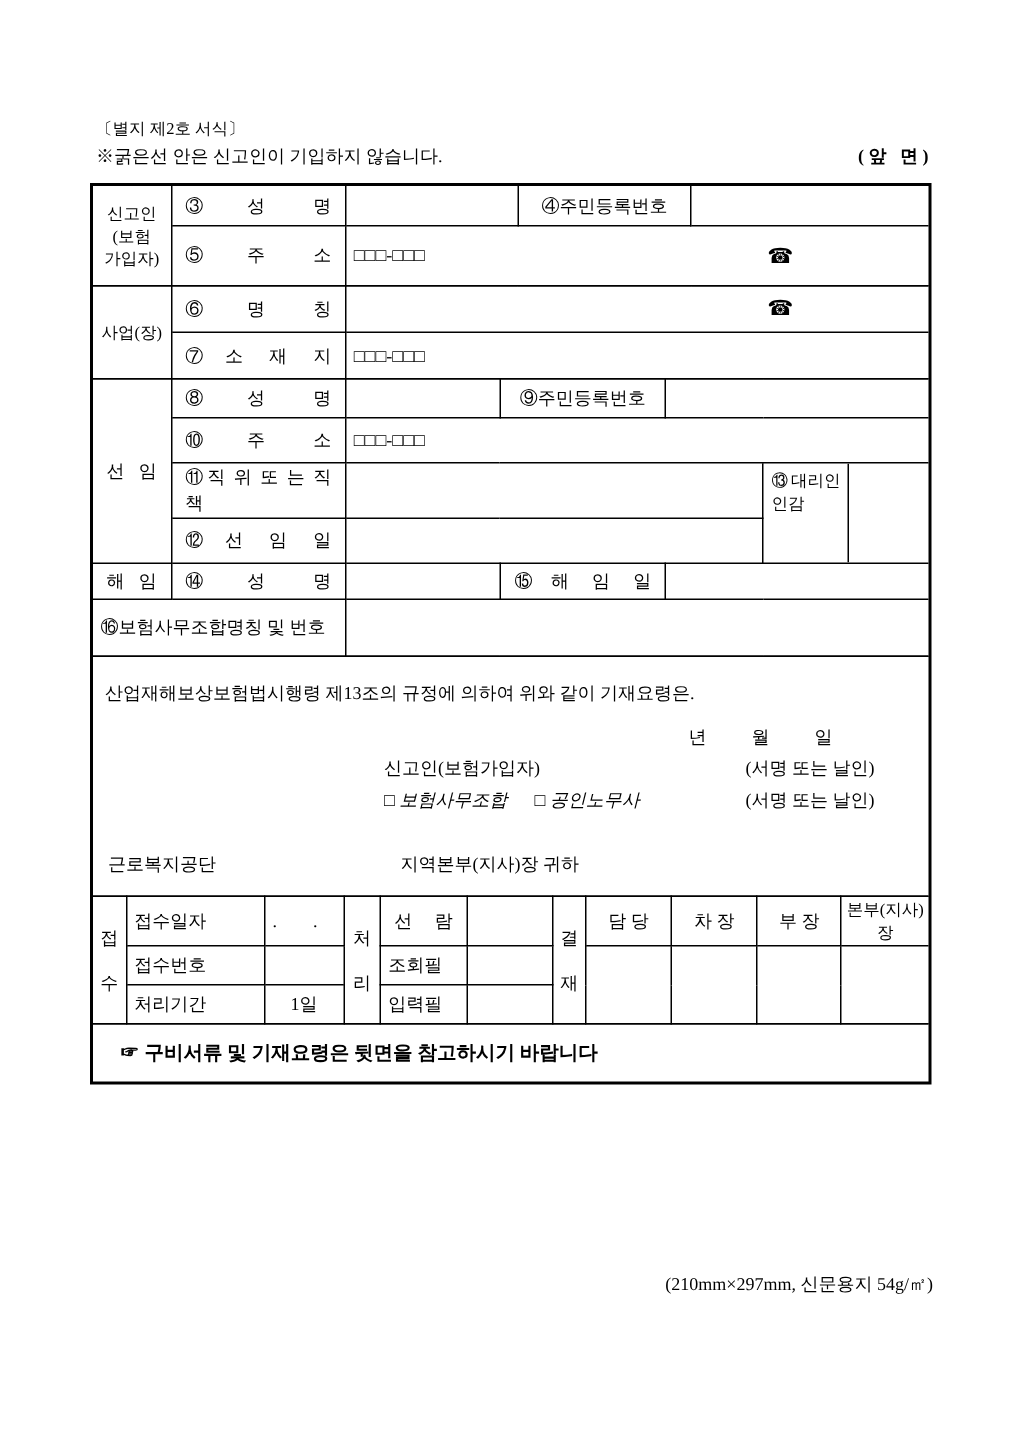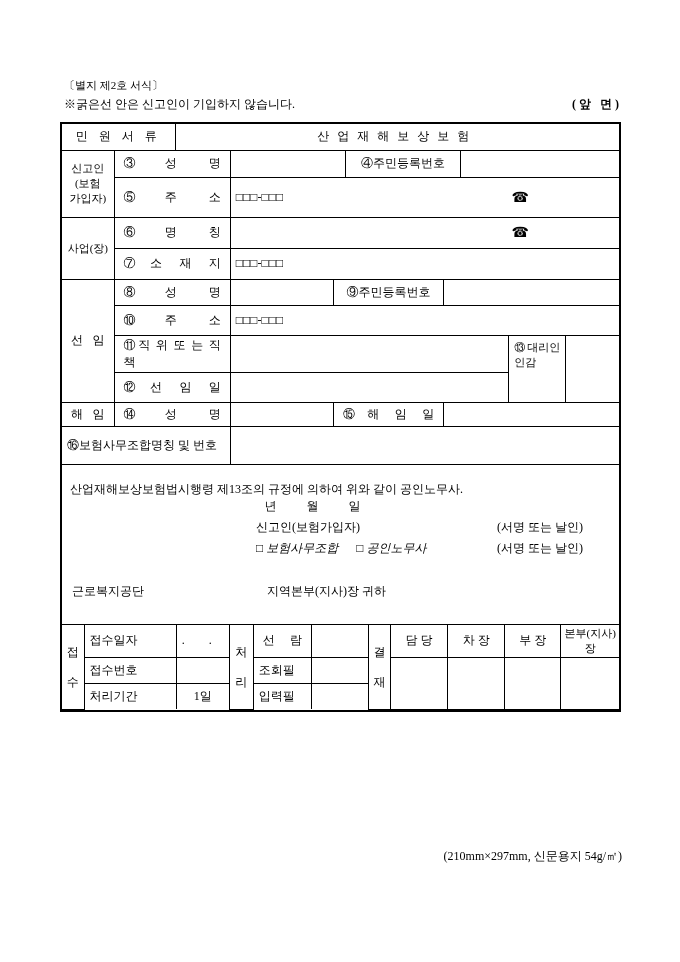--- a/index.html
+++ b/index.html
@@ -39,21 +39,21 @@
   .addr { display:flex; align-items:center; }
   .addr .phone { margin-left:auto; margin-right:85px; font-size:14px; }
   .phoneonly { display:flex; align-items:center; justify-content:flex-end; padding-right:85px; font-size:14px; }
 
   .sealcell { padding:0; height:66px; }
   .sealwrap { display:flex; height:100%; }
   .sealwrap .seallabel { width:56px; font-size:11px; text-align:justify; text-align-last:justify; padding:4px 5px; }
   .sealwrap .sealarea { flex:1; border-left:1px solid #000; }
 
   .declcell { vertical-align:top; padding:16px 8px 8px 8px; height:160px; font-size:12px; }
-  .decl-date { text-align:center; padding-right:56px; }
+  .decl-date { text-align:right; padding-right:56px; margin-top:12px; }
   .decl-row { display:flex; justify-content:space-between; padding:4px 28px 0 186px; }
   .decl-orgs { display:flex; gap:18px;font-style:italic; }
   .decl-bottom { margin-top:26px; padding-left:2px; }
   .decl-bottom .recipient { margin-left:120px; }
 
   .vlabel { white-space:pre-line; text-align:center; line-height:2.5; padding:0; }
   .smallv { font-size:11px; padding:1px 2px; text-align:center; }
 
   .noticecell { font-weight:bold; font-size:13px; padding-left:18px; height:38px; }
   .h26 { height:26px; } .h52 { height:52px; } .h48 { height:48px; } .h27 { height:27px; }
@@ -68,24 +68,20 @@
 <div class="abs note-front">(앞 면)</div>
 
 <div class="formbox">
 
   <table>
     <colgroup>
         <col style="width:113px">
         <col style="width:443px">
       </colgroup>
     <tbody>
-        <tr class="h26">
-      <td class="center ls4">민 원 서 류</td>
-      <td class="center ls8">산업재해보상보험</td>
-    </tr>
   </tbody>
     </table>
 
 
   <table>
     <colgroup>
         <col style="width:52px">
         <col style="width:116px">
         <col style="width:115px">
         <col style="width:115px">
@@ -189,21 +185,21 @@
   </tbody>
     </table>
 
   <table>
     <colgroup>
         <col style="width:556px">
       </colgroup>
     <tbody>
         <tr>
       <td class="declcell">
-        <div>산업재해보상보험법시행령 제13조의 규정에 의하여 위와 같이 공인노무사.</div>
+        <div>산업재해보상보험법시행령 제13조의 규정에 의하여 위와 같이 기재요령은.</div>
         <div class="decl-date pre">년          월          일</div>
         <div class="decl-row">
           <span>신고인(보험가입자)</span>
           <span>(서명 또는 날인)</span>
         </div>
         <div class="decl-row">
           <span class="decl-orgs">
             <span>□ 보험사무조합</span>
             <span>□ 공인노무사</span>
           </span>
@@ -261,16 +257,26 @@
     </tr>
     <tr class="h26">
       <td>처리기간</td>
       <td class="center">1일</td>
       <td>입력필</td>
       <td></td>
     </tr>
   </tbody>
     </table>
 
+  <table>
+    <colgroup>
+        <col style="width:556px">
+      </colgroup>
+    <tbody>
+        <tr>
+      <td class="noticecell">☞ 구비서류 및 기재요령은 뒷면을 참고하시기 바랍니다</td>
+    </tr>
+  </tbody>
+    </table>
 
 </div>
 
 <div class="abs paper-note">(210mm×297mm, 신문용지 54g/㎡)</div>
 
 </body></html>

